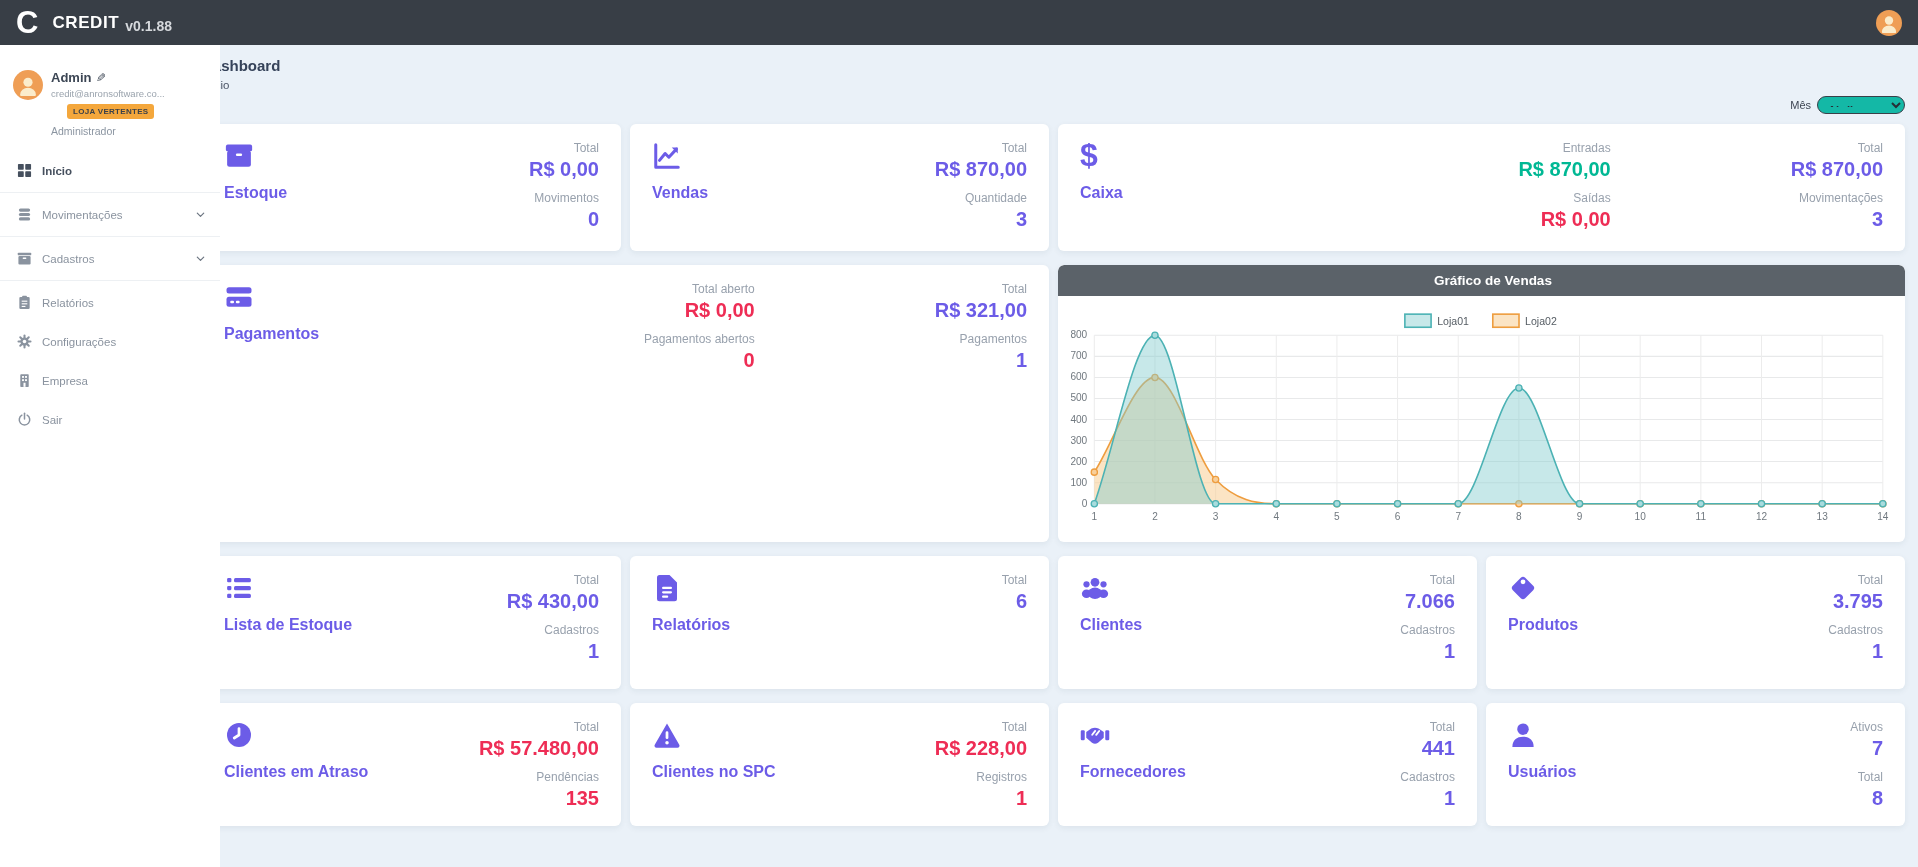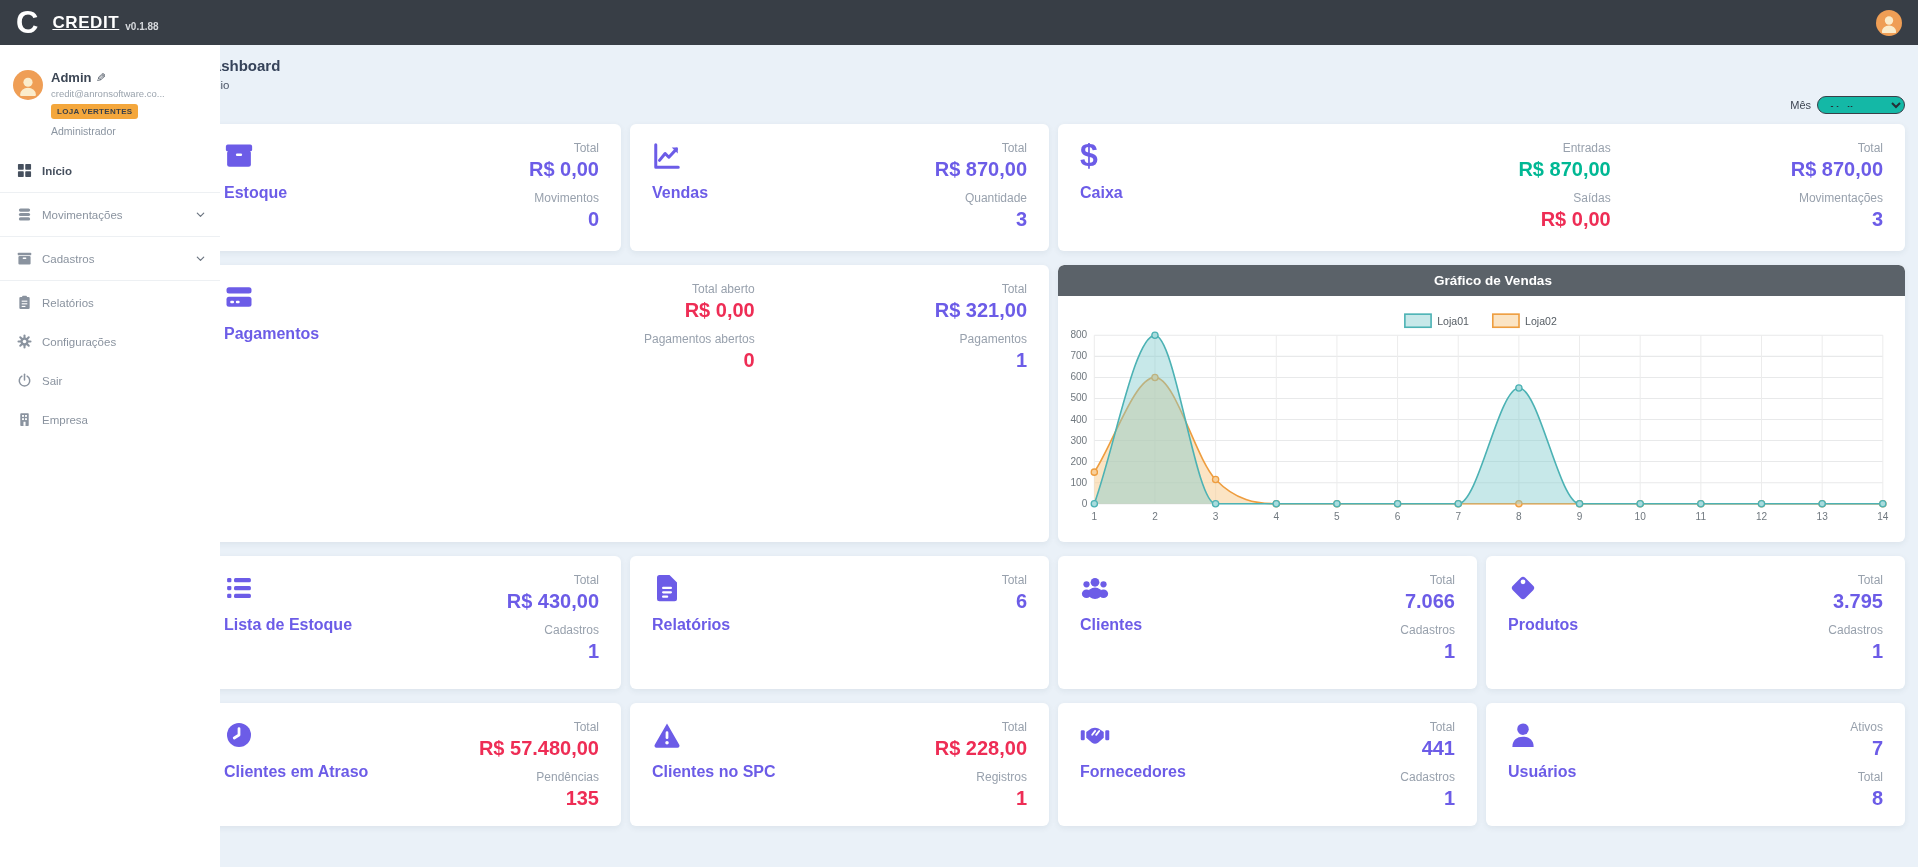--- a/index.html
+++ b/index.html
@@ -3,41 +3,41 @@
 <meta charset="utf-8">
 <style>
   * { margin:0; padding:0; box-sizing:border-box; }
   html,body { width:1918px; height:867px; overflow:hidden;
     font-family:"Liberation Sans", sans-serif; background:#eaf1f8; }
 
   
   .topbar { position:absolute; top:0; left:0; width:1918px; height:45px;
     background:#383e46; display:flex; align-items:center; padding:0 16px; z-index:5; }
   .brand-letter { color:#fff; font-size:31px; font-weight:bold; line-height:45px; }
-  .brand-name { color:#fff; font-size:17px; font-weight:bold; letter-spacing:.6px; margin-left:14px;text-decoration:underline; }
-  .brand-version { color:#d6d9dd; font-size:10px; font-weight:bold; margin-left:6px; margin-top:7px; }
+  .brand-name { color:#fff; font-size:17px; font-weight:bold; letter-spacing:.6px; margin-left:14px; }
+  .brand-version { color:#d6d9dd; font-size:14px; font-weight:bold; margin-left:6px; margin-top:7px; }
   .topbar-avatar { margin-left:auto; width:26px; height:26px; border-radius:50%;
     background:#ef9e55; overflow:hidden; position:relative; cursor:pointer; }
   .topbar-avatar svg { position:absolute; top:3px; left:3px; }
 
   
   .sidebar { position:absolute; top:45px; left:0; width:220px; bottom:0;
     background:#fff; z-index:4; }
   .user-block { display:flex; padding:25px 12px 0 13px; gap:8px; }
   .user-avatar { width:30px; height:30px; border-radius:50%; background:#ef9e55;
     overflow:hidden; position:relative; flex:none; }
   .user-avatar svg { position:absolute; top:4px; left:4px; }
   .user-info { min-width:0; }
   .user-name-row { display:flex; align-items:center; gap:5px; }
   .user-name { font-size:13px; font-weight:bold; color:#3c4654; }
   .edit-pencil { font-size:12px; color:#3c4654; transform:scaleX(-1); display:inline-block; cursor:pointer; }
   .user-email { font-size:9.5px; color:#9aa3ad; margin-top:3px; white-space:nowrap;
     overflow:hidden; text-overflow:ellipsis; max-width:118px; }
   .user-badge { display:inline-block; background:#f4a73c; color:#3b4149; font-size:8px;
-    font-weight:bold; letter-spacing:.3px; padding:3px 6px; border-radius:3px; margin-top:5px; }
+    font-weight:bold; letter-spacing:.3px; padding:3px 6px; border-radius:3px; margin-top:5px;margin-left:16px; }
   .user-role { font-size:10.5px; color:#8b95a1; margin-top:6px; }
   .nav { margin-top:14px; }
   .nav-item { height:39px; display:flex; align-items:center; padding:0 14px 0 17px;
     gap:10px; font-size:11.5px; color:#8a939f; cursor:pointer; }
   .nav-item .nav-ic { width:15px; height:15px; flex:none; display:flex; }
   .nav-item.active { color:#46505e; font-weight:bold; }
   .nav-divider { border-top:1px solid #edf0f3; margin:2px 0; }
   .nav-chevron { margin-left:auto; display:flex; }
 
   
@@ -178,39 +178,39 @@
           <rect x="6.9" y="0.5" width="2.2" height="15" rx="1.1" transform="rotate(90 8 8)"></rect>
           <rect x="6.9" y="0.5" width="2.2" height="15" rx="1.1" transform="rotate(135 8 8)"></rect>
           <circle cx="8" cy="8" r="4.4"></circle>
             <circle cx="8" cy="8" r="1.9" fill="#fff"></circle>
         </svg>
         </span>
       <span>Configurações</span>
     </div>
     <div class="nav-item">
       <span class="nav-ic">
-        <svg width="15" height="15" viewBox="0 0 16 16" fill="none" stroke="#8a939f" stroke-width="1.6" stroke-linecap="round">
-          <path d="M5.2 3.4 A5.6 5.6 0 1 0 10.8 3.4"></path>
-            <path d="M8 1.2 V7.4"></path>
-        </svg>
-        </span>
-      <span>Sair</span>
-    </div>
-    <div class="nav-item">
-      <span class="nav-ic">
         <svg width="15" height="15" viewBox="0 0 16 16" fill="#8a939f">
           <rect x="3.5" y="1.2" width="9" height="13.6" rx="0.8"></rect>
           <rect x="5.4" y="3.2" width="2" height="2" fill="#fff"></rect>
             <rect x="8.6" y="3.2" width="2" height="2" fill="#fff"></rect>
           <rect x="5.4" y="6.6" width="2" height="2" fill="#fff"></rect>
             <rect x="8.6" y="6.6" width="2" height="2" fill="#fff"></rect>
           <rect x="6.9" y="10.4" width="2.2" height="4.4" fill="#fff"></rect>
         </svg>
         </span>
       <span>Empresa</span>
+    </div>
+    <div class="nav-item">
+      <span class="nav-ic">
+        <svg width="15" height="15" viewBox="0 0 16 16" fill="none" stroke="#8a939f" stroke-width="1.6" stroke-linecap="round">
+          <path d="M5.2 3.4 A5.6 5.6 0 1 0 10.8 3.4"></path>
+            <path d="M8 1.2 V7.4"></path>
+        </svg>
+        </span>
+      <span>Sair</span>
     </div>
   </nav>
 </aside>
 
 <main class="main">
   <div class="page-title">Dashboard</div>
   <div class="page-subtitle">Início</div>
 
   <div class="filter-row">
     <span class="filter-label">Mês</span>

